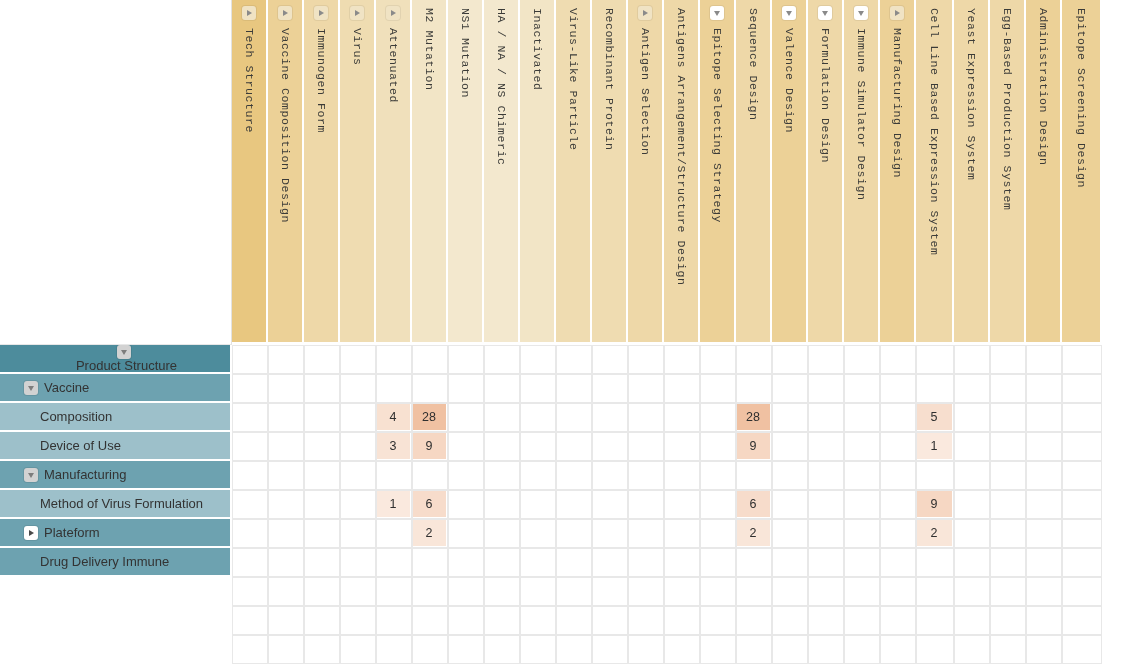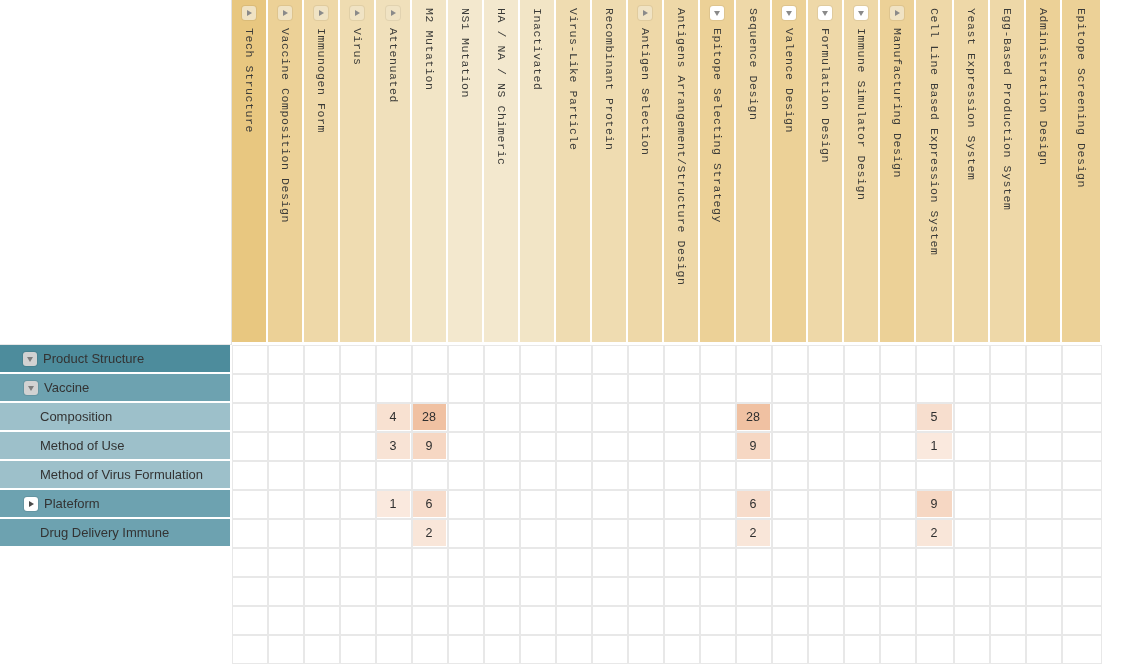--- a/index.html
+++ b/index.html
@@ -102,21 +102,21 @@
     height: 29px;
     display: flex;
     align-items: center;
     border-bottom: 2px solid #ffffff;
     border-right: 2px solid #ffffff;
     font-size: 13px;
     color: #333333;
     white-space: nowrap;
     overflow: hidden;
   }
-  .row-label.lvl0 { background: #4d8c9c; padding-left: 23px; }
+  .row-label.lvl0 { background: #4d8c9c; padding-left: 23px; flex-direction: column; }
   .row-label.lvl1 { background: #6da2b0; padding-left: 24px; }
   .row-label.lvl2 { background: #9dc0ca; padding-left: 40px; }
   .row-label.lvl1-plain { background: #6da2b0; padding-left: 40px; }
 
   .row-toggle {
     flex: 0 0 auto;
     width: 14px;
     height: 14px;
     border-radius: 3px;
     margin-right: 6px;
@@ -308,21 +308,29 @@
             <svg width="8" height="8" viewBox="0 0 8 8">
               <polygon points="1,2 7,2 4,7" fill="#7d7d7d"></polygon>
             </svg>
           </span>
           <span class="row-label-text">Vaccine</span>
         </div>
         <div class="row-label lvl2">
           <span class="row-label-text">Composition</span>
         </div>
         <div class="row-label lvl2">
-          <span class="row-label-text">Method of Use</span>
+          <span class="row-label-text">Device of Use</span>
+        </div>
+        <div class="row-label lvl1">
+          <span class="row-toggle expanded">
+            <svg width="8" height="8" viewBox="0 0 8 8">
+              <polygon points="1,2 7,2 4,7" fill="#7d7d7d"></polygon>
+            </svg>
+          </span>
+          <span class="row-label-text">Manufacturing</span>
         </div>
         <div class="row-label lvl2">
           <span class="row-label-text">Method of Virus Formulation</span>
         </div>
         <div class="row-label lvl1">
           <span class="row-toggle collapsed">
             <svg width="8" height="8" viewBox="0 0 8 8">
               <polygon points="2,1 7,4 2,7" fill="#4a4a4a"></polygon>
             </svg>
           </span>

